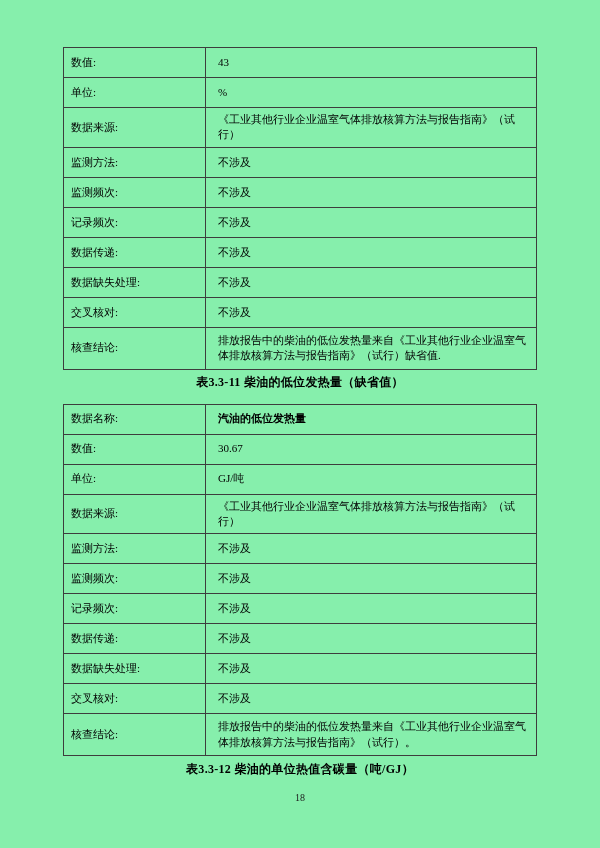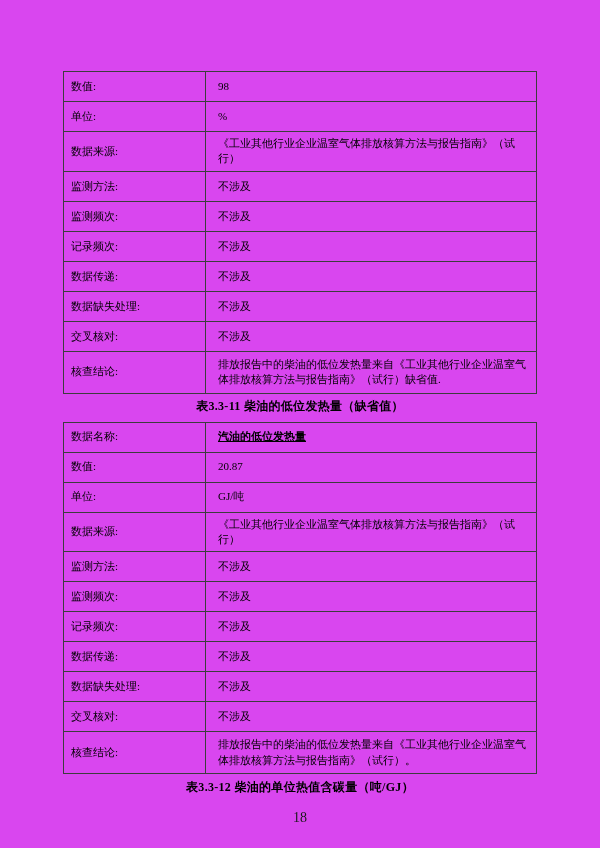--- a/index.html
+++ b/index.html
@@ -10,23 +10,23 @@
   body {
     width: 600px;
     height: 848px;
     font-family: "Liberation Serif", "DejaVu Serif", serif;
     color: #000000;
   }
   .page {
     position: relative;
     width: 600px;
     height: 848px;
-    background: #d946ef;
+    background: #86efac;
     box-sizing: border-box;
-    padding-top: 71px;
+    padding-top: 47px;
     overflow: hidden;
   }
   table.data-table {
     border-collapse: collapse;
     margin-left: 63px;
     width: 474px;
     table-layout: fixed;
   }
   table.data-table td {
     border: 1px solid #3d3d3d;
@@ -44,52 +44,51 @@
   }
   tr.single-row {
     height: 30px;
   }
   tr.tall-row td {
     padding-top: 5px;
     padding-bottom: 5px;
   }
   .bold {
     font-weight: bold;
-    text-decoration: underline;
   }
   .caption {
     text-align: center;
     font-weight: bold;
     font-size: 12px;
     margin-top: 4px;
-    margin-bottom: 7px;
+    margin-bottom: 13px;
     letter-spacing: 0.3px;
   }
   .caption-bottom {
     margin-top: 5px;
     margin-bottom: 0;
     text-align: center;
   }
   .page-number {
     text-align: center;
-    font-size: 14px;
+    font-size: 10px;
     margin-top: 14px;
     color: #1a1a1a;
   }
 </style>
 </head>
 <body>
 
 <div class="page">
 
   <table class="data-table">
     <tbody>
   <tr class="single-row">
     <td class="label-cell">数值:</td>
-    <td class="value-cell">98</td>
+    <td class="value-cell">43</td>
   </tr>
 
   <tr class="single-row">
     <td class="label-cell">单位:</td>
     <td class="value-cell">%</td>
   </tr>
 
   <tr class="single-row">
     <td class="label-cell">数据来源:</td>
     <td class="value-cell">《工业其他行业企业温室气体排放核算方法与报告指南》（试行）</td>
@@ -136,21 +135,21 @@
 
   <table class="data-table">
     <tbody>
   <tr class="single-row">
     <td class="label-cell">数据名称:</td>
     <td class="value-cell bold">汽油的低位发热量</td>
   </tr>
 
   <tr class="single-row">
     <td class="label-cell">数值:</td>
-    <td class="value-cell">20.87</td>
+    <td class="value-cell">30.67</td>
   </tr>
 
   <tr class="single-row">
     <td class="label-cell">单位:</td>
     <td class="value-cell">GJ/吨</td>
   </tr>
 
   <tr class="single-row">
     <td class="label-cell">数据来源:</td>
     <td class="value-cell">《工业其他行业企业温室气体排放核算方法与报告指南》（试行）</td>

